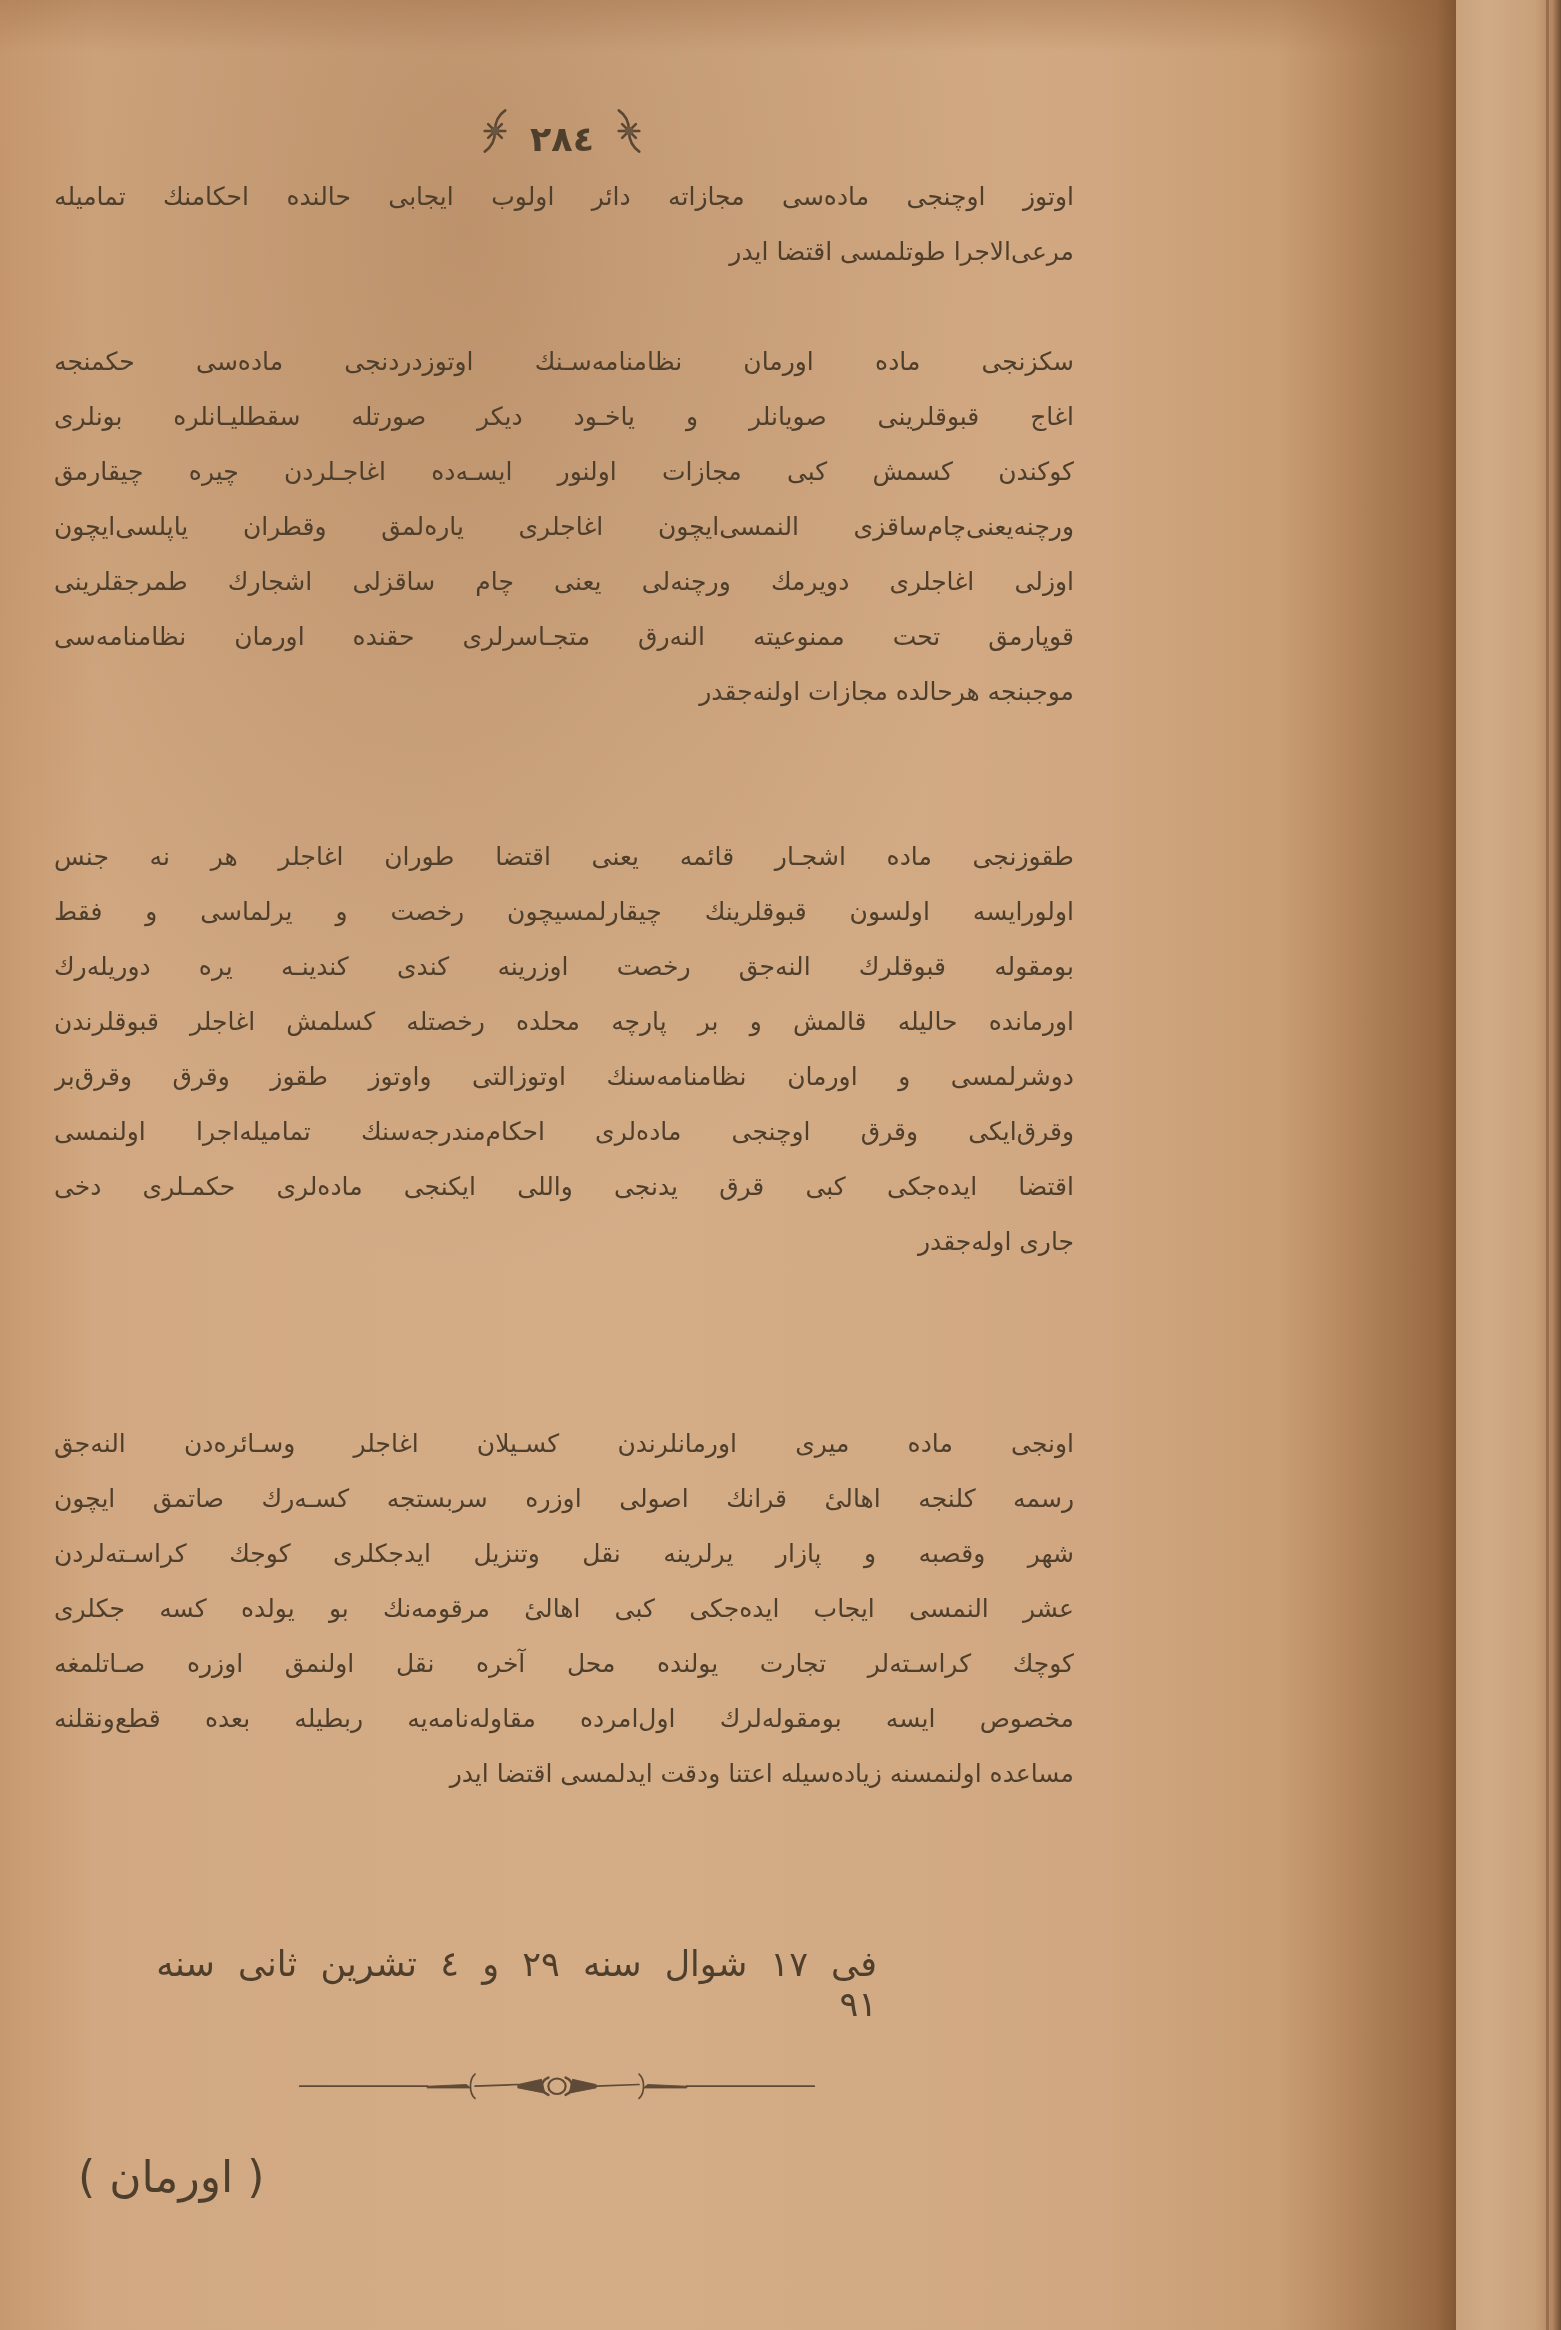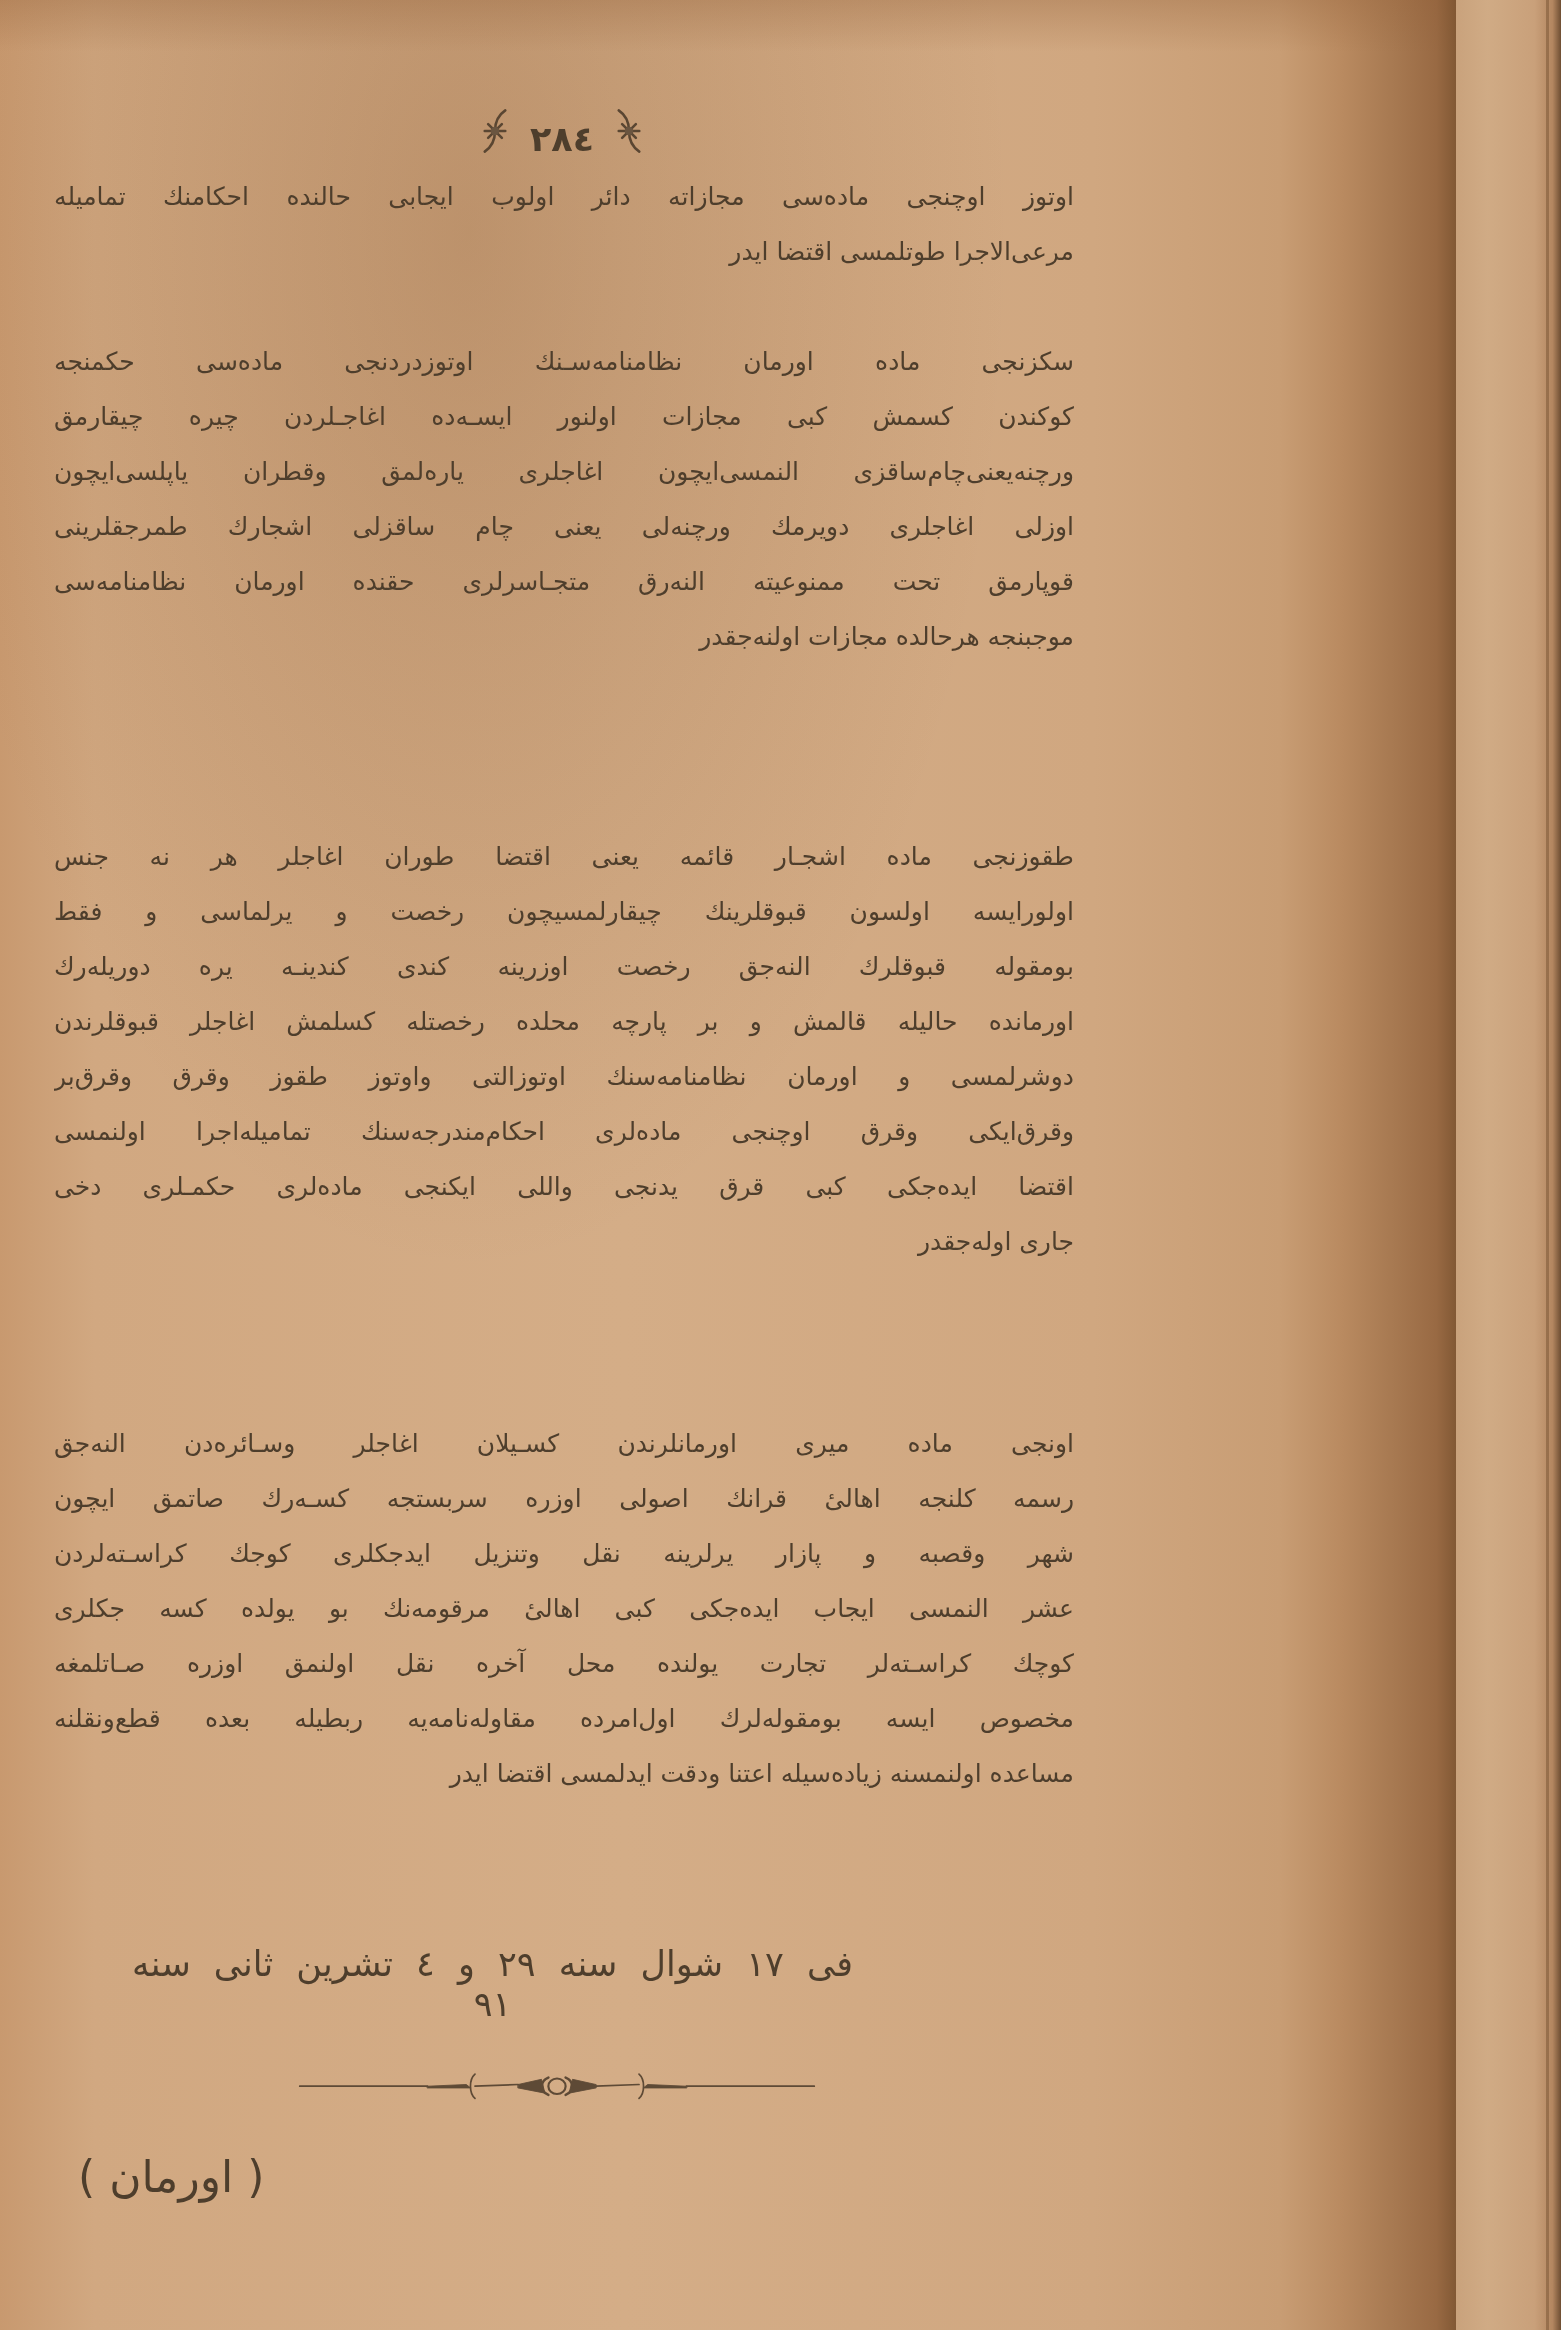--- a/index.html
+++ b/index.html
@@ -117,21 +117,21 @@
     .para-2 { top: 334px; }
     .para-3 { top: 829px; }
     .para-4 { top: 1388px; margin-top: 28px; }
 
     .date-line {
       position: absolute;
       top: 1944px;
       left: 108px;
       width: 769px;
       direction: rtl;
-      text-align: center;
+      text-align: right;
       font-family: "DejaVu Sans", sans-serif;
       font-size: 35px;
       word-spacing: 12px;
     }
 
     .divider {
       position: absolute;
       top: 2067px;
       left: 298px;
       width: 518px;
@@ -181,20 +181,21 @@
   </svg>
 </div>
 
 <div class="text-block para-1 ink">
   <span class="text-line">اوتوز اوچنجی ماده‌سی مجازاته دائر اولوب ایجابی حالنده احکامنك تماميله</span>
   <span class="text-line last">مرعی‌الاجرا طوتلمسی اقتضا ایدر</span>
 </div>
 
 <div class="text-block para-2 ink">
   <span class="text-line">سکزنجی ماده     اورمان نظامنامه‌سـنك اوتوزدردنجی ماده‌سی حکمنجه</span>
+  <span class="text-line">اغاج قبوقلرینی صویانلر و یاخـود دیکر صورتله سقطلیـانلره بونلری</span>
   <span class="text-line">کوکندن کسمش کبی مجازات اولنور ایسـه‌ده اغاجـلردن چیره چیقارمق</span>
   <span class="text-line">ورچنه‌یعنی‌چام‌ساقزی النمسی‌ایچون اغاجلری یاره‌لمق وقطران یاپلسی‌ایچون</span>
   <span class="text-line">اوزلی اغاجلری دویرمك ورچنه‌لی یعنی چام ساقزلی اشجارك طمرجقلرینی</span>
   <span class="text-line">قوپارمق تحت ممنوعیته النه‌رق متجـاسرلری حقنده اورمان نظامنامه‌سی</span>
   <span class="text-line last">موجبنجه هرحالده مجازات اولنه‌جقدر</span>
 </div>
 
 <div class="text-block para-3 ink">
   <span class="text-line">طقوزنجی ماده     اشجـار قائمه یعنی اقتضا طوران اغاجلر هر نه جنس</span>
   <span class="text-line">اولورایسه اولسون قبوقلرینك چیقارلمسیچون رخصت و یرلماسی و فقط</span>

